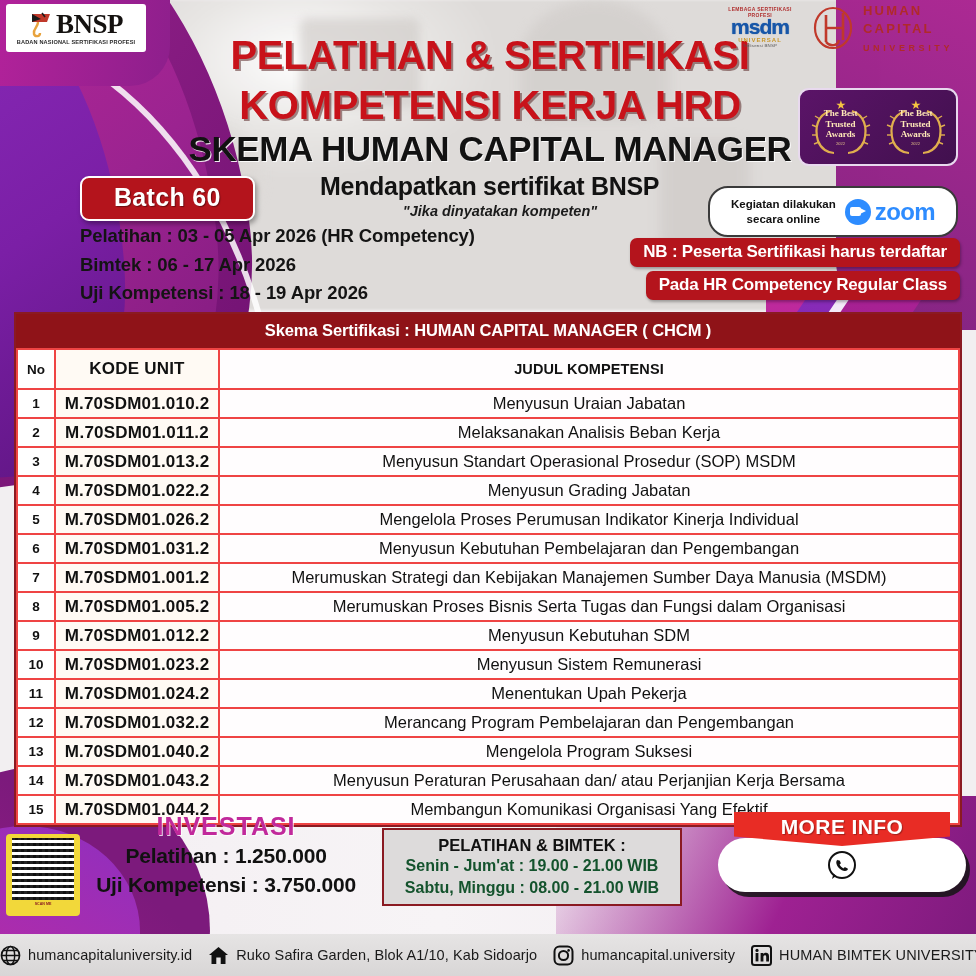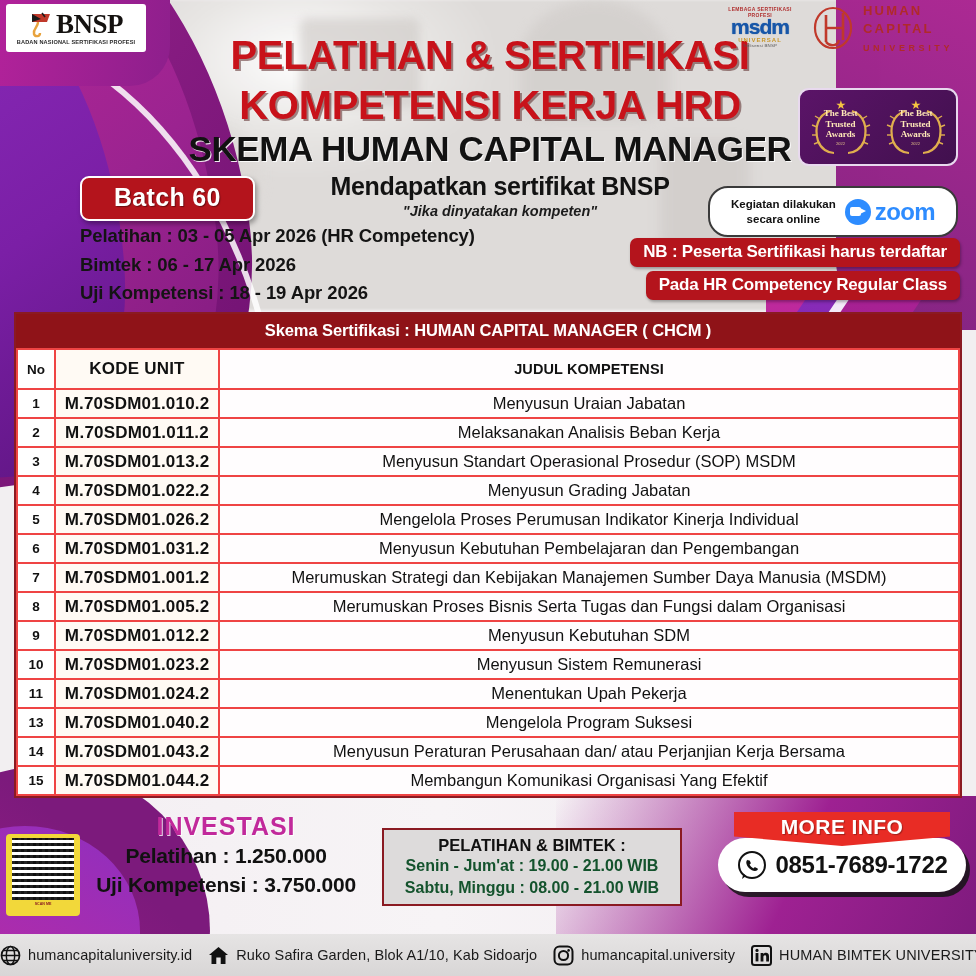--- a/index.html
+++ b/index.html
@@ -118,21 +118,21 @@
   .laurel .l4{font-size:4.5px;color:#e8c98a;margin-top:1px;}
 
   
   #batch{position:absolute;left:80px;top:176px;z-index:20;
     background:#b4141c;border:2.5px solid #fff;border-radius:9px;padding:5px 32px 7px;
     box-shadow:2px 3px 5px rgba(0,0,0,.35);}
   #batch span{font-size:25px;font-weight:800;color:#fff;letter-spacing:.3px;
     text-shadow:1px 1px 1px rgba(0,0,0,.4);}
 
   
-  #mend{position:absolute;left:320px;top:172px;width:360px;text-align:center;z-index:20;
+  #mend{position:absolute;left:320px;top:172px;width:360px;text-align:left;z-index:20;
     font-size:25px;font-weight:800;color:#121212;letter-spacing:-.3px;}
   #mendsub{position:absolute;left:320px;top:203px;width:360px;text-align:center;z-index:20;
     font-size:14.5px;font-style:italic;font-weight:600;color:#1c1c1c;}
 
   
   #dates{position:absolute;left:80px;top:222px;z-index:20;}
   #dates div{font-size:18.5px;font-weight:800;color:#141414;line-height:1.55;letter-spacing:-.1px;}
 
   
   #zoompill{position:absolute;right:18px;top:186px;width:250px;height:51px;z-index:22;
@@ -406,20 +406,25 @@
             <td class="c-no">10</td>
             <td class="c-code">M.70SDM01.023.2</td>
             <td class="c-title">Menyusun Sistem Remunerasi</td>
           </tr>
           <tr>
             <td class="c-no">11</td>
             <td class="c-code">M.70SDM01.024.2</td>
             <td class="c-title">Menentukan Upah Pekerja</td>
           </tr>
           <tr>
+            <td class="c-no">12</td>
+            <td class="c-code">M.70SDM01.032.2</td>
+            <td class="c-title">Merancang Program Pembelajaran dan Pengembangan</td>
+          </tr>
+          <tr>
             <td class="c-no">13</td>
             <td class="c-code">M.70SDM01.040.2</td>
             <td class="c-title">Mengelola Program Suksesi</td>
           </tr>
           <tr>
             <td class="c-no">14</td>
             <td class="c-code">M.70SDM01.043.2</td>
             <td class="c-title">Menyusun Peraturan Perusahaan dan/ atau Perjanjian Kerja Bersama</td>
           </tr>
           <tr>
@@ -453,21 +458,20 @@
   </div>
 
   <div id="wa">
     <span class="waic">
       <svg viewBox="0 0 30 30" width="30" height="30">
         <circle cx="15" cy="15" r="13" fill="none" stroke="#111" stroke-width="2"></circle>
         <path d="M9 26 L5 29 L6.5 23.5 Z" fill="#111"></path>
         <path d="M11 10.5 c0.6 -0.6 1.5 -0.4 1.8 0.3 l0.9 2 c0.2 0.5 0 1 -0.4 1.3 l-0.7 0.5 c0.8 1.7 2.1 3 3.8 3.8 l0.5 -0.7 c0.3 -0.4 0.8 -0.6 1.3 -0.4 l2 0.9 c0.7 0.3 0.9 1.2 0.3 1.8 -1.4 1.4 -3.6 1.3 -5.6 0.2 -2 -1.1 -3.7 -2.8 -4.8 -4.8 -1.1 -2 -1.2 -4.2 0.2 -5.6 z" fill="#111"></path>
       </svg>
     </span>
-    <span class="watxt">0851-7689-1722</span>
   </div>
 
 </div>
 
 <div id="footer">
   <div class="fitem">
     <span class="fic">
       <svg viewBox="0 0 21 21" width="21" height="21">
         <circle cx="10.5" cy="10.5" r="9" fill="none" stroke="#111" stroke-width="1.7"></circle>
         <ellipse cx="10.5" cy="10.5" rx="4.2" ry="9" fill="none" stroke="#111" stroke-width="1.4"></ellipse>

